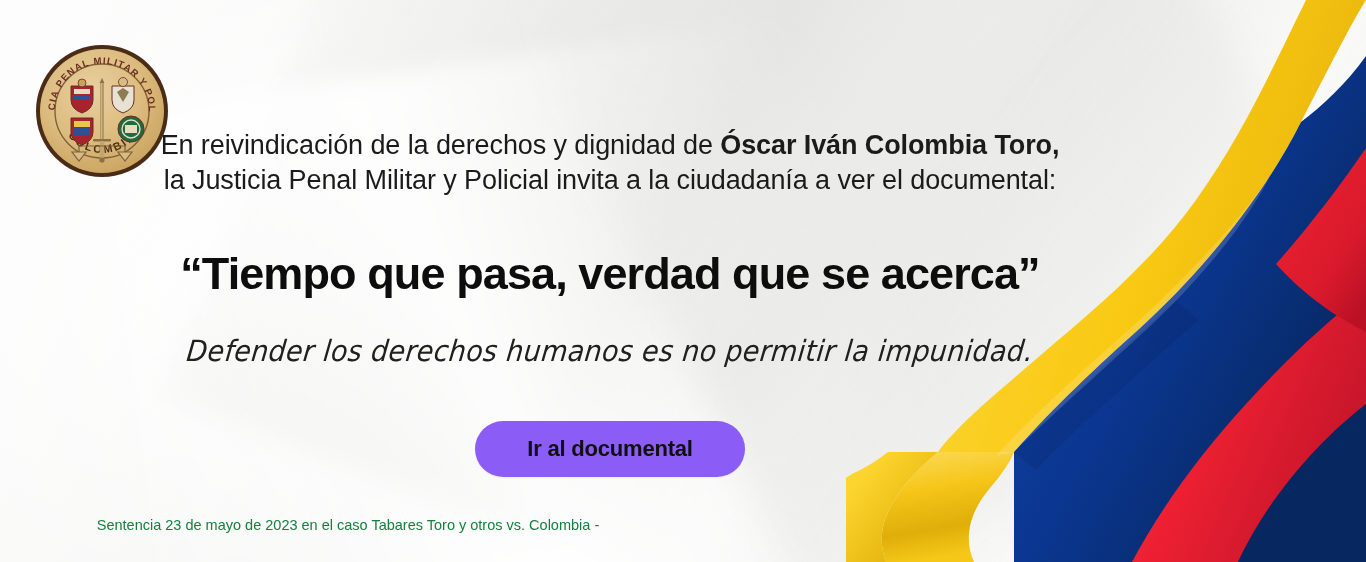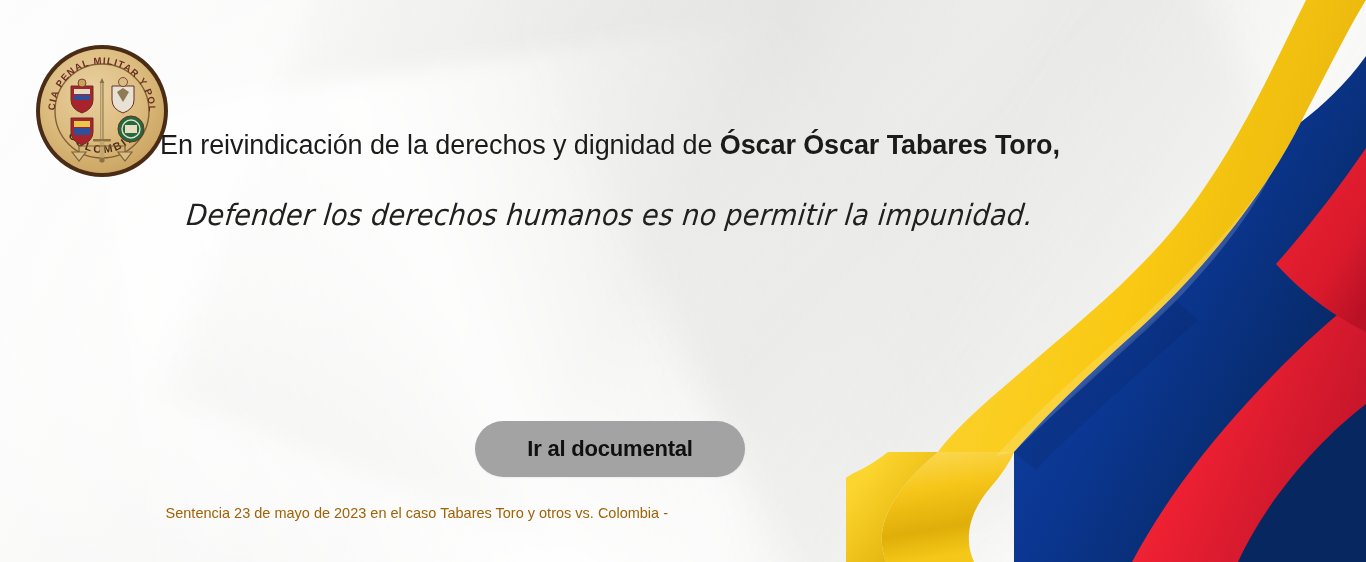--- a/index.html
+++ b/index.html
@@ -139,40 +139,40 @@
     top: 421px;
     width: 940px;
     text-align: center;
   }
   .cta-button {
     display: inline-block;
     min-width: 270px;
     padding: 15px 34px;
     border: 0;
     border-radius: 999px;
-    background: #a3a3a3;
+    background: #8b5cf6;
     color: #101010;
     font-family: "Liberation Sans", sans-serif;
     font-size: 22px;
     font-weight: 700;
     letter-spacing: -0.2px;
     cursor: pointer;
     box-shadow: 0 1px 2px rgba(0,0,0,0.05);
   }
 
   
   .footnote {
     position: absolute;
     left: 28px;
-    bottom: 38px;
+    bottom: 26px;
     width: 640px;
-    color: #a16207;
+    color: #15803d;
     font-size: 14.5px;
     line-height: 1.42;
-    text-align: right;
+    text-align: center;
   }
   .footnote div { white-space: nowrap; }
 </style>
 </head>
 <body>
 
 <div class="banner">
 
   <div class="bg-base"></div>
   <div class="bg-swoosh-a"></div>
@@ -348,23 +348,25 @@
     </g>
     <g>
       <circle cx="98" cy="87" r="13" fill="#1f6b3f" stroke="#6b2d23" stroke-width="1"></circle>
       <circle cx="98" cy="87" r="9" fill="none" stroke="#e8dcc0" stroke-width="1.4"></circle>
       <rect x="92" y="83" width="12" height="8" fill="#e8dcc0"></rect>
     </g>
   </svg>
 
   <div class="copy">
     <p class="lede">
-      <span>En reivindicación de la derechos y dignidad de </span><span class="name">Óscar Óscar Tabares Toro,</span><br>
+      <span>En reivindicación de la derechos y dignidad de </span><span class="name">Óscar Iván Colombia Toro,</span><br>
+      <span>la Justicia Penal Militar y Policial invita a la ciudadanía a ver el documental:</span>
     </p>
 
+    <h1 class="doc-title">“Tiempo que pasa, verdad que se acerca”</h1>
 
     <p class="tagline">Defender los derechos humanos es no permitir la impunidad.</p>
   </div>
 
   <div class="cta-wrap">
     <button class="cta-button" type="button">Ir al documental</button>
   </div>
 
   <div class="footnote">
     <div>Sentencia 23 de mayo de 2023 en el caso Tabares Toro y otros vs. Colombia -</div>

